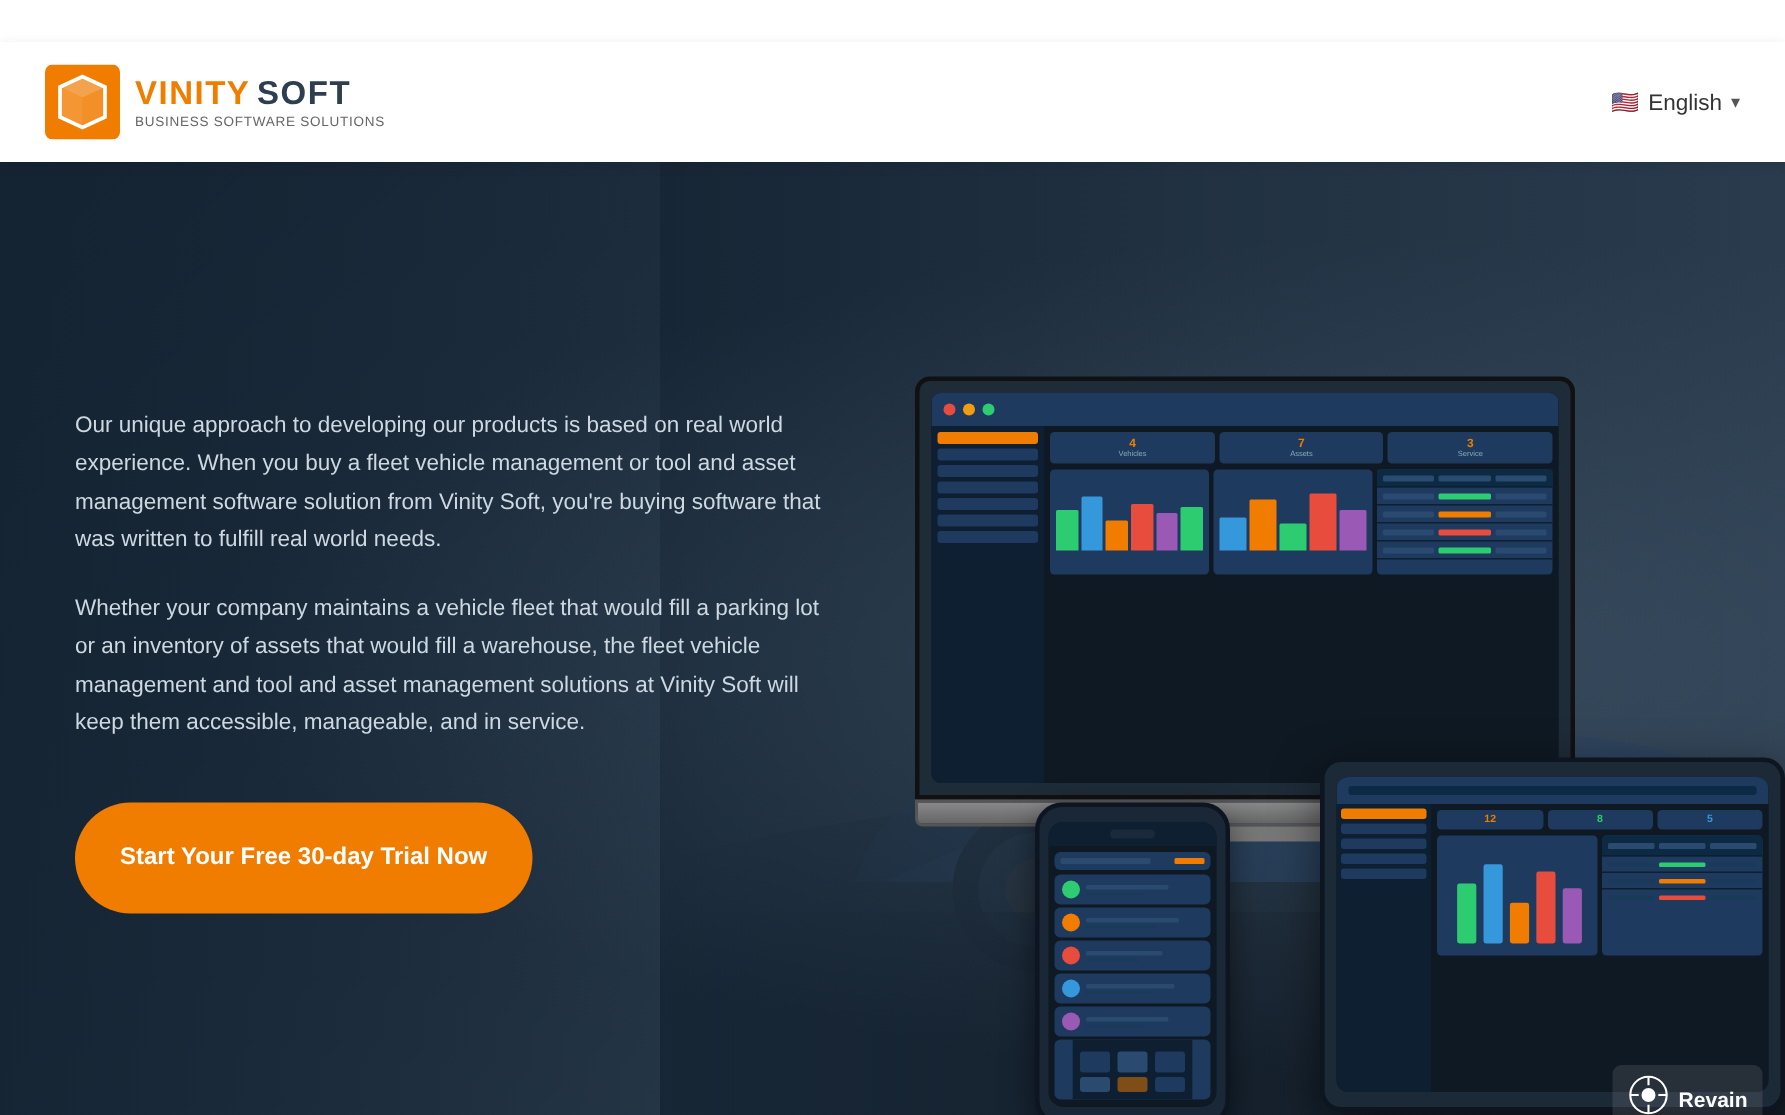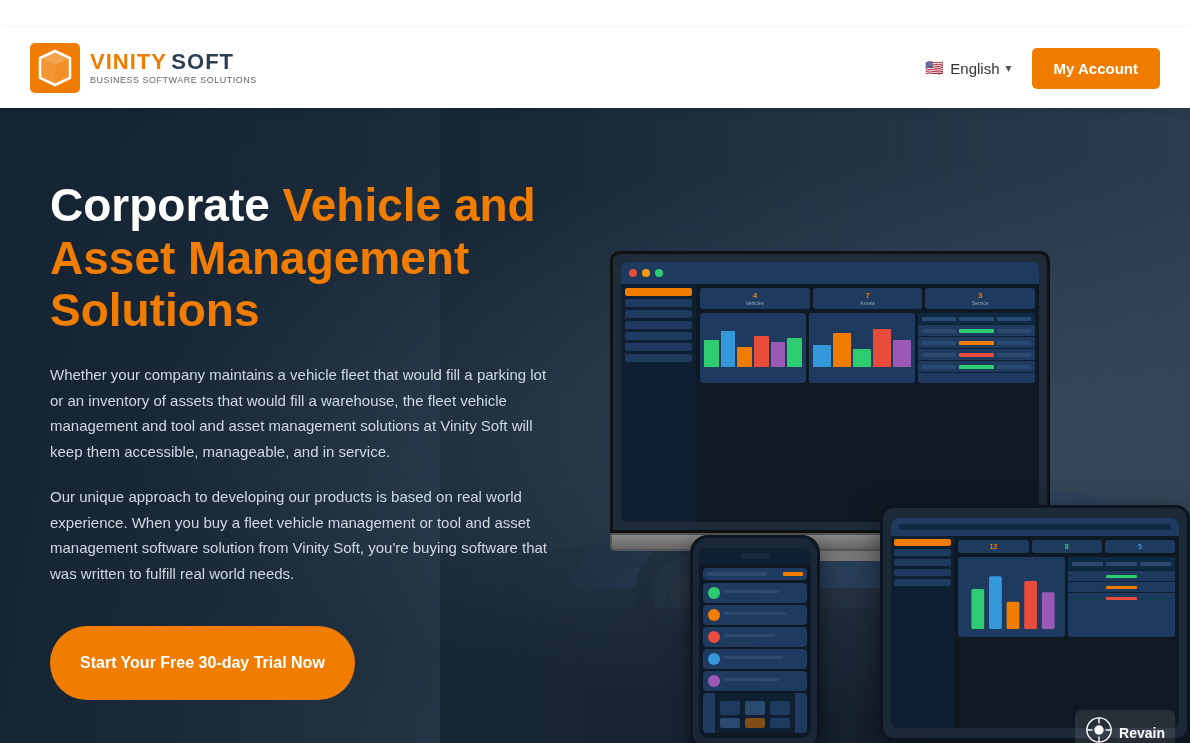--- a/index.html
+++ b/index.html
@@ -399,21 +399,20 @@
     </div>
   </div>
 
 
   <div class="navbar-right">
     <div class="lang-selector">
       <span>🇺🇸</span>
       <span>English</span>
       <span class="chevron-down">▾</span>
     </div>
-    <button class="my-account-btn">My Account</button>
   </div>
 </nav>
 
 <section class="hero">
 
   <div class="car-bg">
     <svg viewBox="0 0 750 663" xmlns="http://www.w3.org/2000/svg" preserveAspectRatio="xMidYMid slice">
 
       <rect width="750" height="663" fill="#2c3e50"></rect>
 
@@ -443,27 +442,22 @@
           <stop offset="100%" stop-color="#1a2a3a" stop-opacity="0"></stop>
         </linearGradient>
       </defs>
       <rect width="750" height="663" fill="url(#heroGrad)"></rect>
     </svg>
   </div>
 
   <div class="hero-bg"></div>
 
   <div class="hero-content">
-    <h1 class="hero-title">
-      <span class="hero-title-white">Corporate</span>
-      <span class="hero-title-orange"> </span>
-      <span class="hero-title-orange">Vehicle and Asset Management Solutions</span>
-    </h1>
+    <p class="hero-desc">Our unique approach to developing our products is based on real world experience. When you buy a fleet vehicle management or tool and asset management software solution from Vinity Soft, you're buying software that was written to fulfill real world needs.</p>
     <p class="hero-desc">Whether your company maintains a vehicle fleet that would fill a parking lot or an inventory of assets that would fill a warehouse, the fleet vehicle management and tool and asset management solutions at Vinity Soft will keep them accessible, manageable, and in service.</p>
-    <p class="hero-desc">Our unique approach to developing our products is based on real world experience. When you buy a fleet vehicle management or tool and asset management software solution from Vinity Soft, you're buying software that was written to fulfill real world needs.</p>
     <button class="hero-cta">Start Your Free 30-day Trial Now</button>
   </div>
 
   <div class="devices-wrapper">
 
     <div class="laptop">
       <div class="laptop-screen">
         <div class="laptop-screen-inner">
 
           <div class="dash-header">

